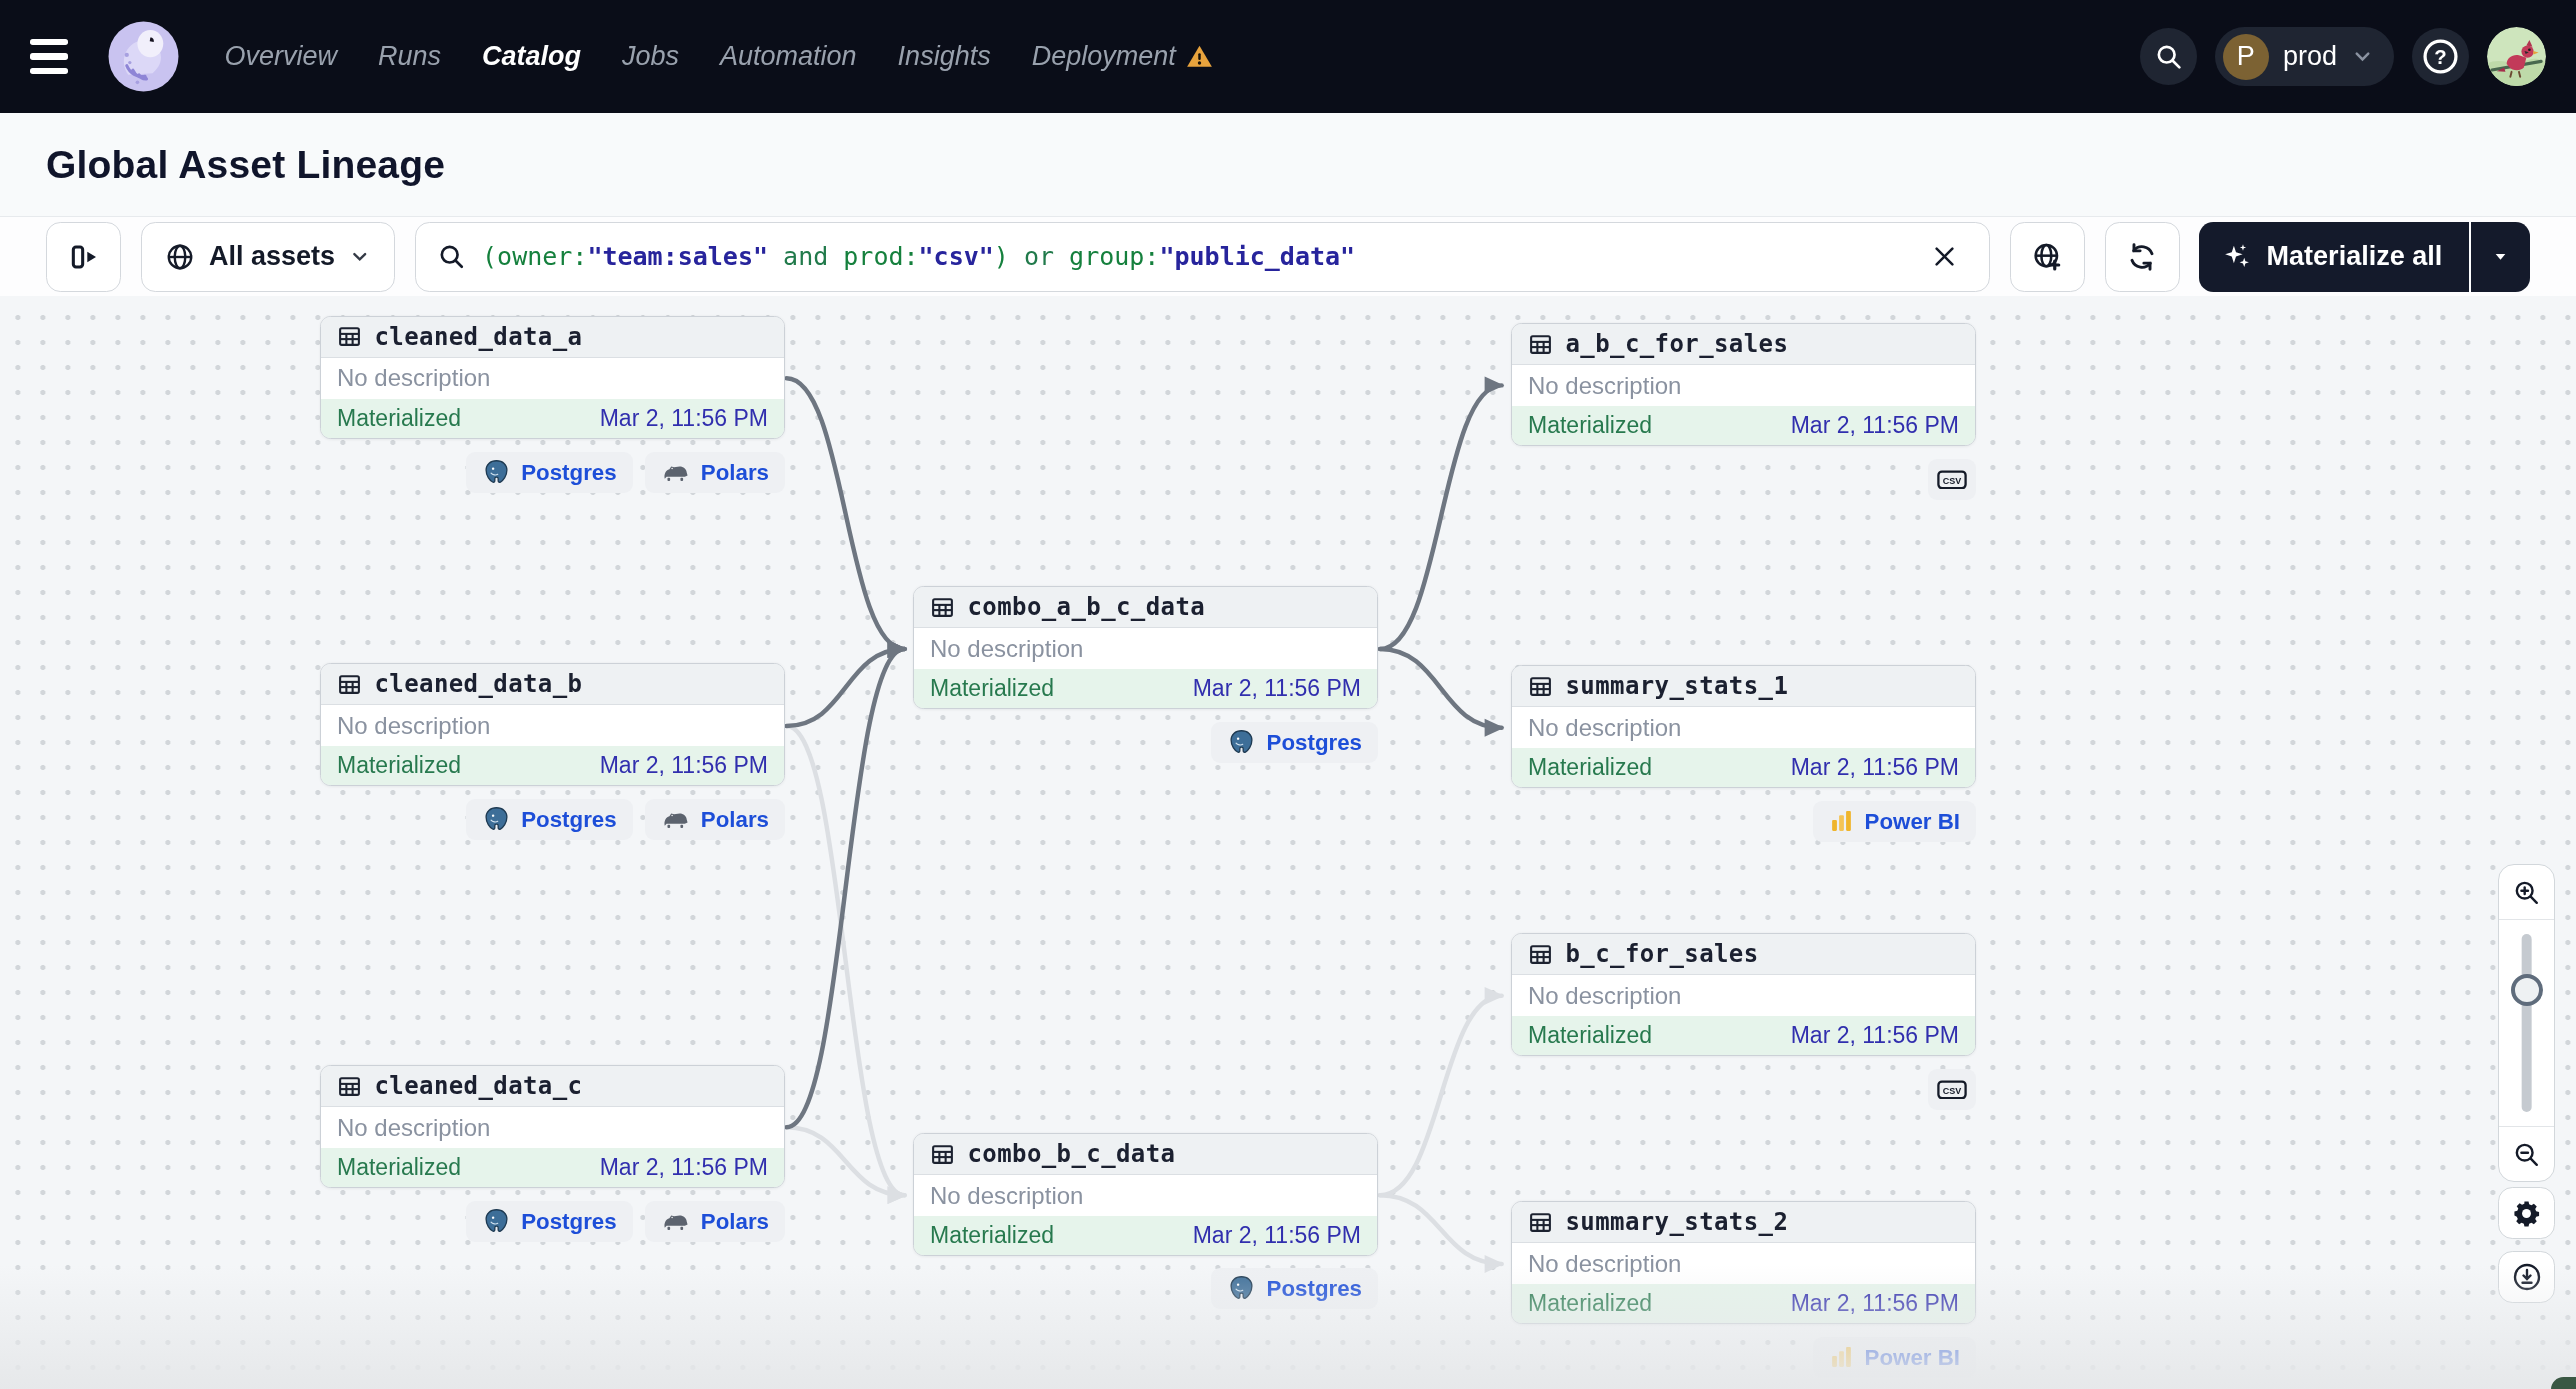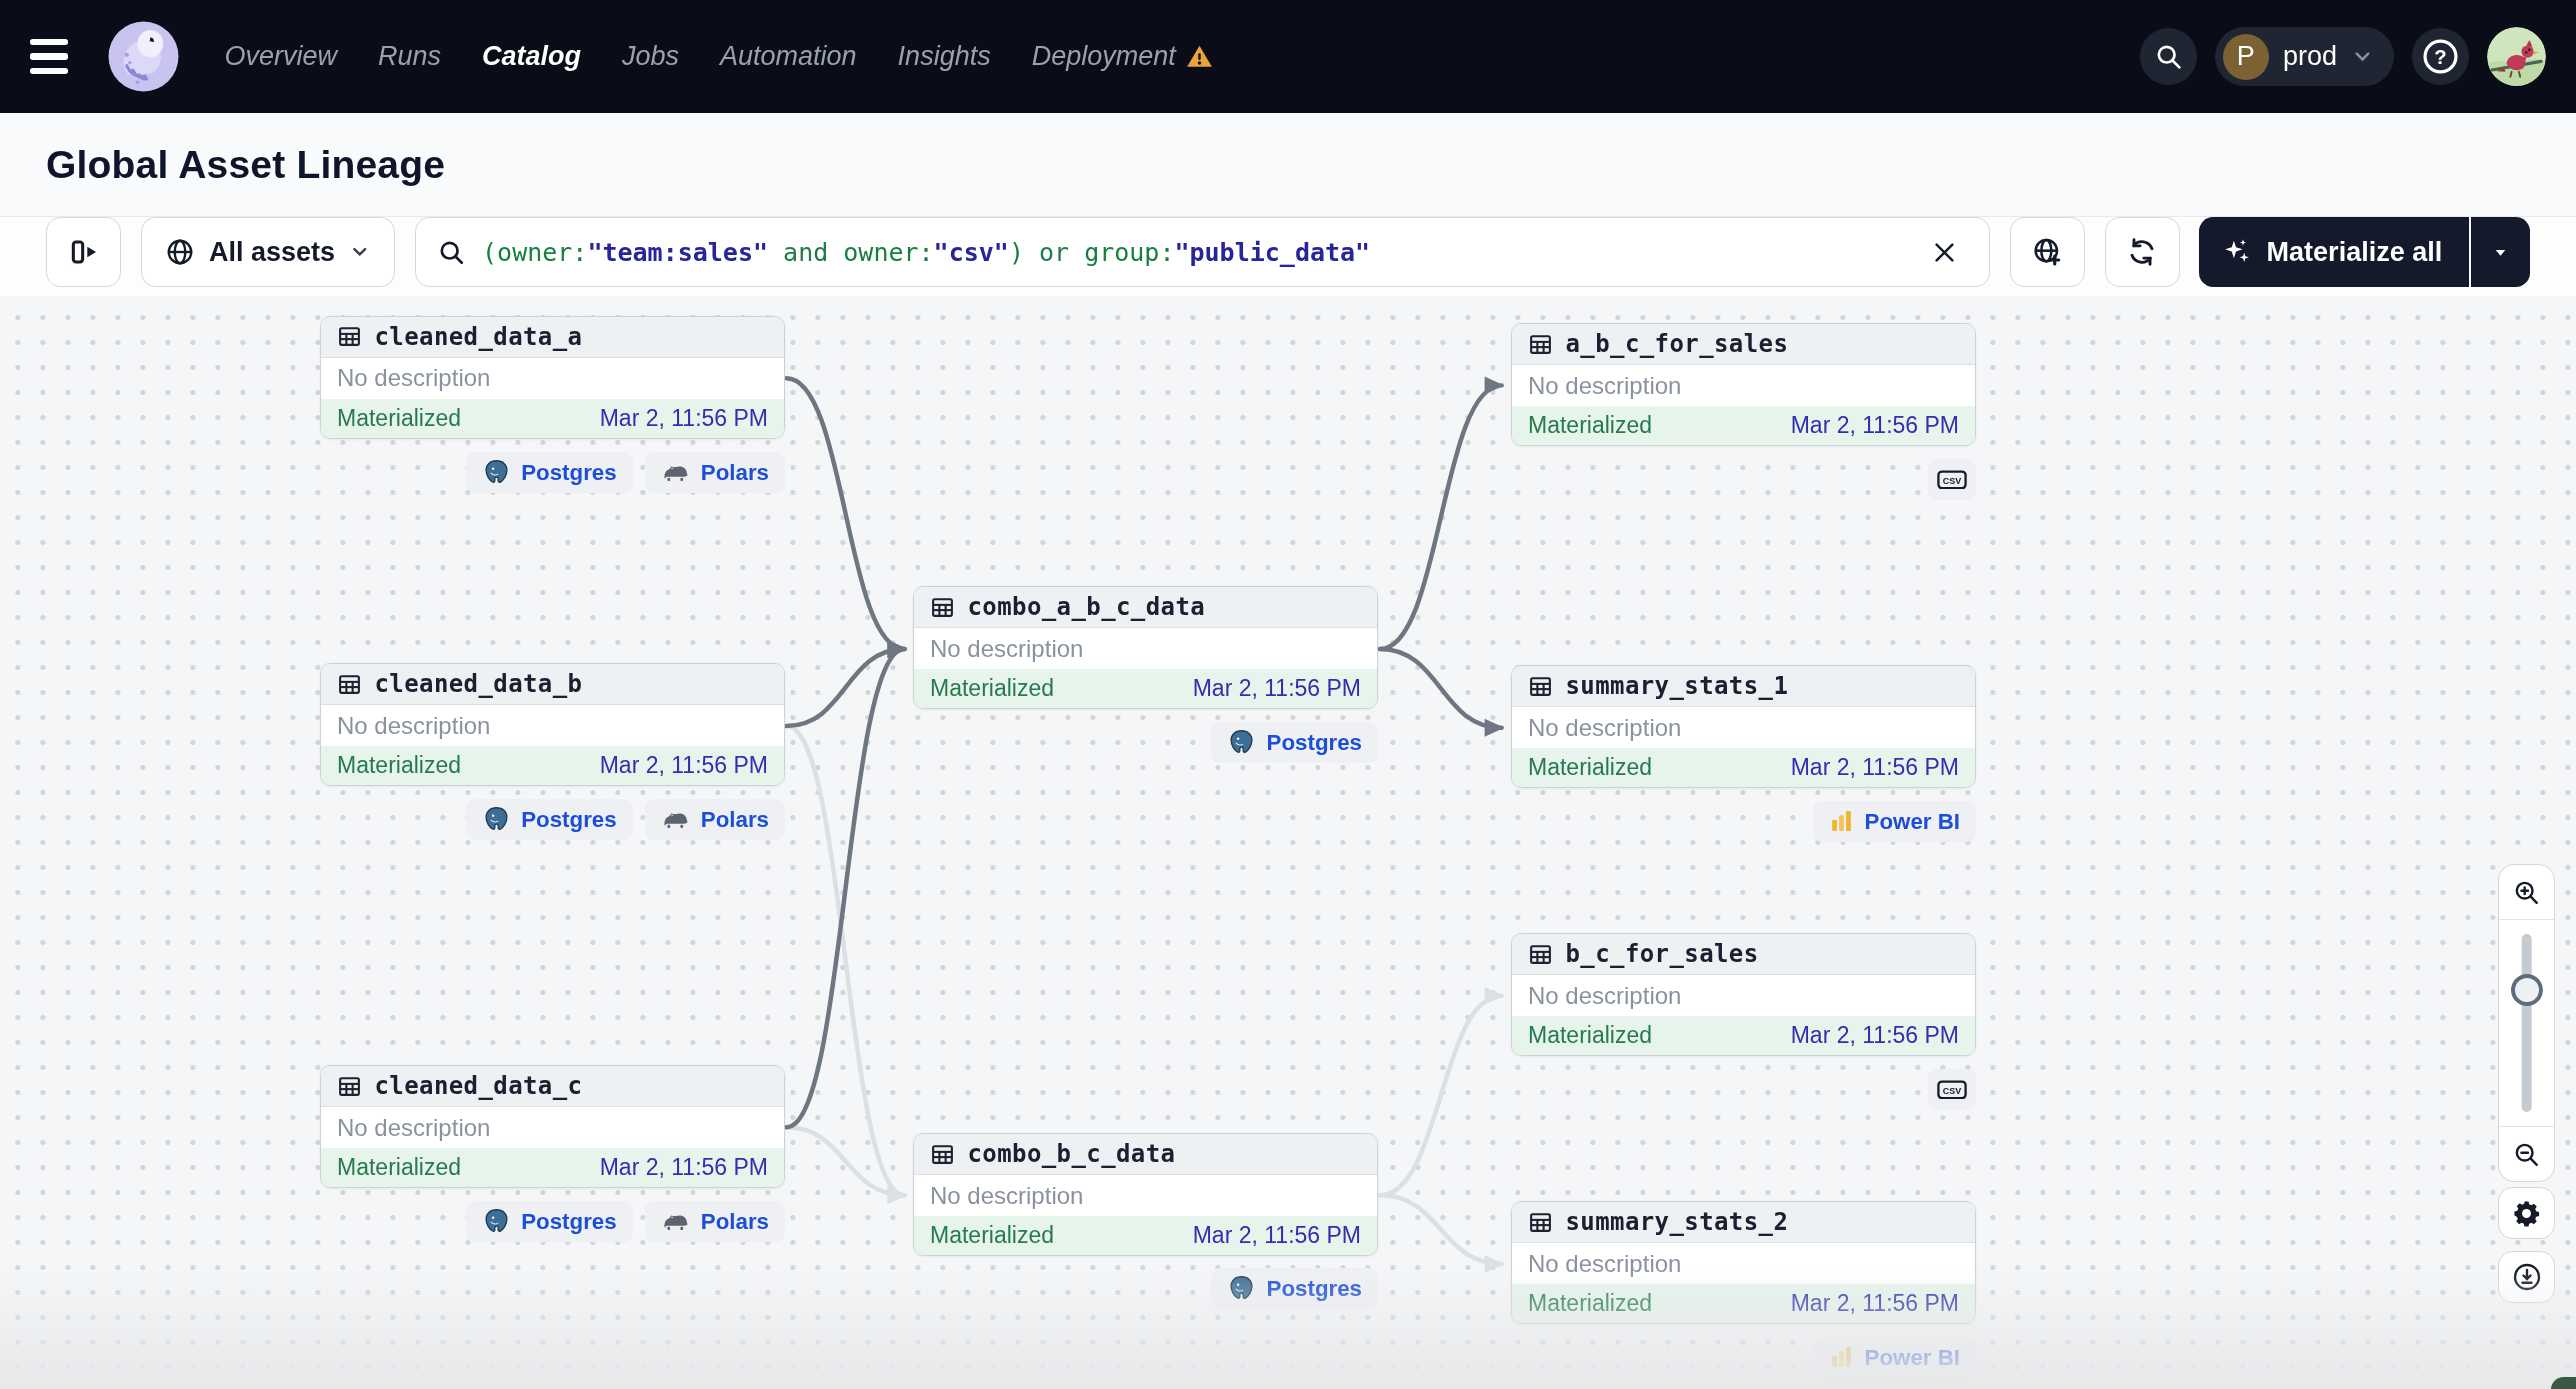--- a/index.html
+++ b/index.html
@@ -28,21 +28,21 @@
 
   
   .page-header { height:104px; background:#f8fafb; border-bottom:1.8px solid #e7eaed;
     display:flex; align-items:center; padding:0 46px; }
   .page-title { font-size:39px; font-weight:700; color:#10152b; letter-spacing:0.2px; }
   .reload-btn { margin-left:auto; height:63px; border:1.8px solid #d4d8dd; border-radius:14.3px;
     background:#fff; display:flex; align-items:center; gap:12.5px; padding:0 23px;
     font-size:27px; color:#161b2e; cursor:pointer; }
 
   
-  .toolbar { height:79px; background:#fdfdfe; display:flex; 
+  .toolbar { height:79px; background:#fdfdfe; display:flex; align-items:center;
     gap:19.7px; padding:0 46px; }
   .icon-btn { width:75px; height:70px; border:1.8px solid #d4d8dd; border-radius:14.3px;
     background:#fff; display:flex; align-items:center; justify-content:center; cursor:pointer; flex:0 0 auto; }
   .filter-btn { height:70px; border:1.8px solid #d4d8dd; border-radius:14.3px; background:#fff;
     display:flex; align-items:center; gap:14.3px; padding:0 23px; font-size:27px;
     font-weight:600; color:#141a28; cursor:pointer; flex:0 0 auto; }
   .search-box { flex:1; height:70px; border:1.8px solid #d4d8dd; border-radius:14.3px;
     background:#fff; display:flex; align-items:center; gap:16px; padding:0 21.5px; }
   .query { font-family:"DejaVu Sans Mono", monospace; font-size:25px; white-space:pre; }
   .tok-plain { color:#15803d; }
@@ -202,21 +202,21 @@
     <span>All assets</span>
     <svg viewBox="0 0 24 24" width="21.5" height="21.5" fill="none" stroke="#343a46" stroke-width="2.6" stroke-linecap="round">
       <path d="M6 9l6 6 6-6"></path>
     </svg>
   </div>
   <div class="search-box">
     <svg viewBox="0 0 24 24" width="29" height="29" fill="none" stroke="#141a28" stroke-width="2.2" stroke-linecap="round">
       <circle cx="10.5" cy="10.5" r="6.5"></circle>
         <line x1="15.5" y1="15.5" x2="20.5" y2="20.5"></line>
     </svg>
-    <span class="query"><span class="tok-plain">(owner:</span><span class="tok-value">"team:sales"</span><span class="tok-keyword"> and </span><span class="tok-plain">owner:</span><span class="tok-value">"csv"</span><span class="tok-plain">)</span><span class="tok-keyword"> or </span><span class="tok-plain">group:</span><span class="tok-value">"public_data"</span></span>
+    <span class="query"><span class="tok-plain">(owner:</span><span class="tok-value">"team:sales"</span><span class="tok-keyword"> and </span><span class="tok-plain">prod:</span><span class="tok-value">"csv"</span><span class="tok-plain">)</span><span class="tok-keyword"> or </span><span class="tok-plain">group:</span><span class="tok-value">"public_data"</span></span>
     <div class="clear-x">
       <svg viewBox="0 0 24 24" width="27" height="27" stroke="#141a28" stroke-width="2.2" stroke-linecap="round">
         <line x1="5" y1="5" x2="19" y2="19"></line>
           <line x1="19" y1="5" x2="5" y2="19"></line>
       </svg>
     </div>
   </div>
   <div class="icon-btn">
     <svg viewBox="0 0 24 24" width="32" height="32" fill="none" stroke="#141a28" stroke-width="1.9">
       <circle cx="11.5" cy="11" r="8"></circle>

